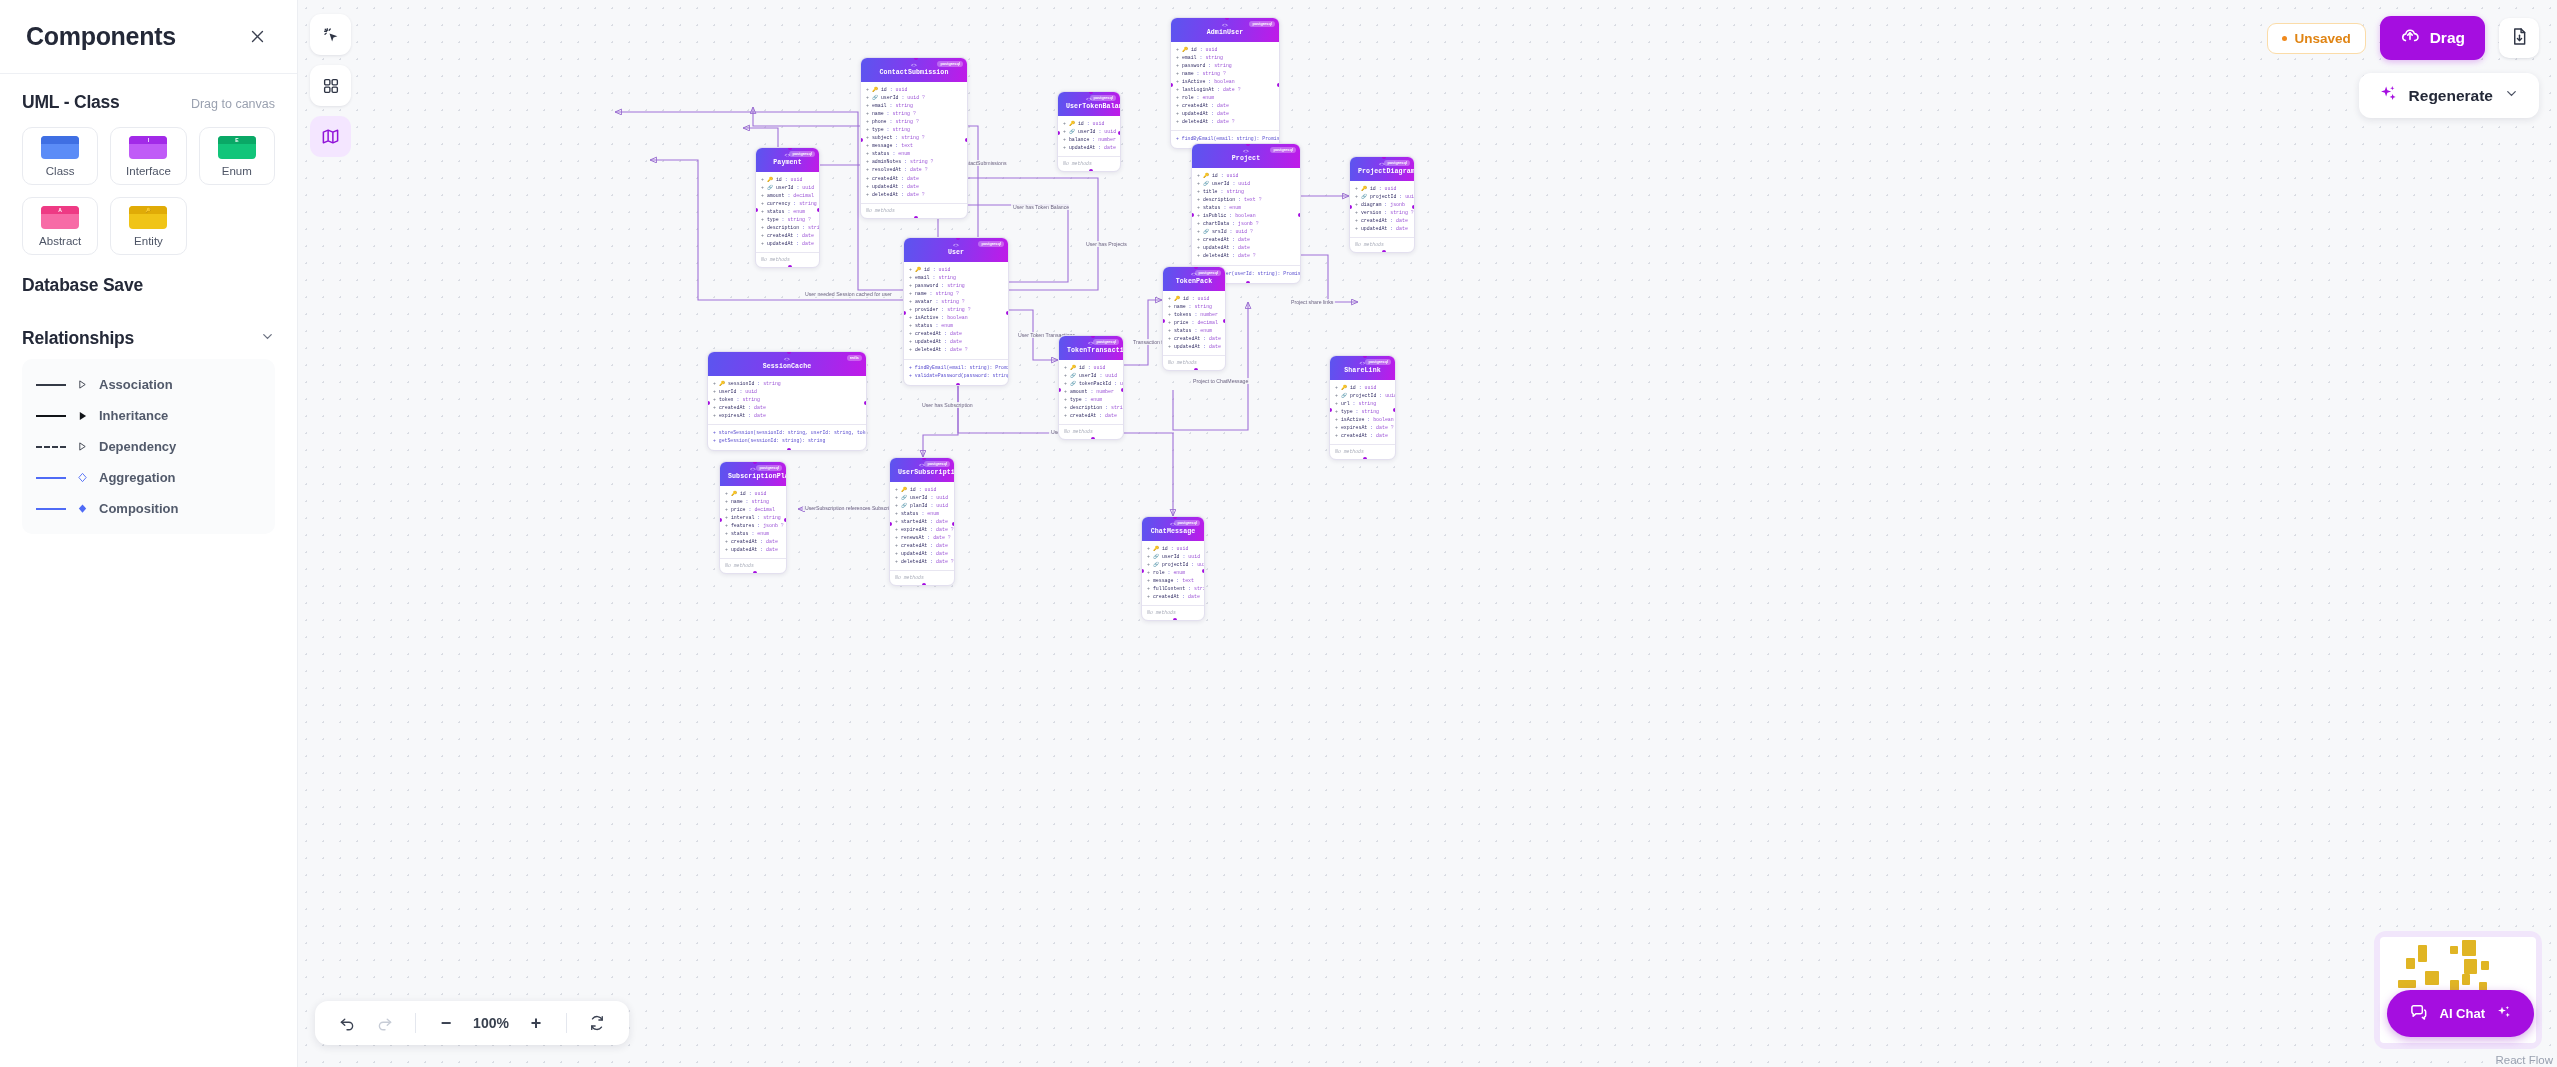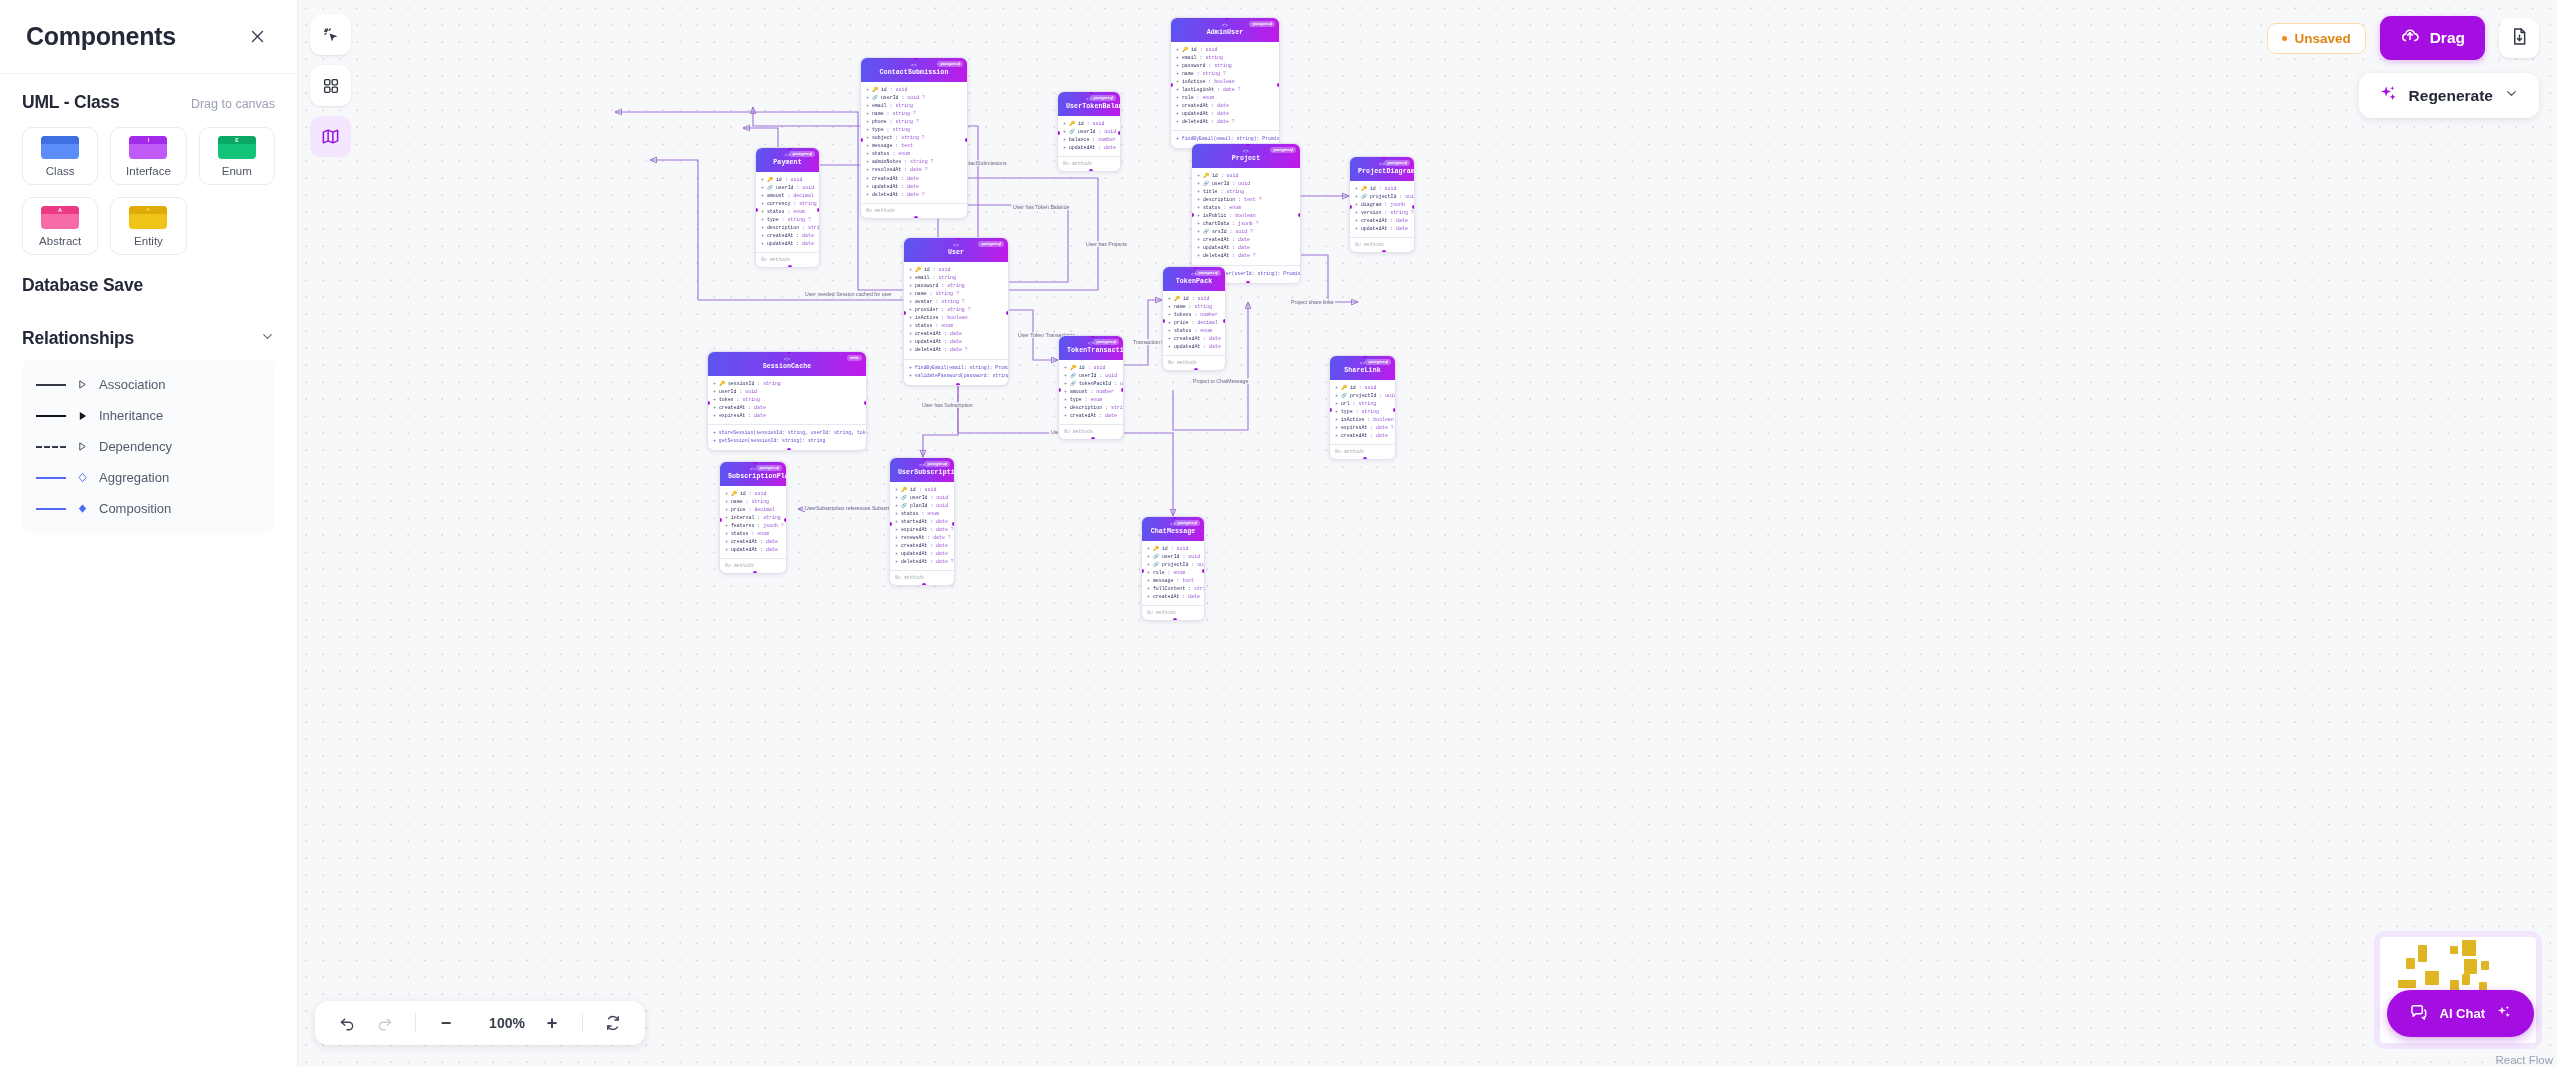--- a/index.html
+++ b/index.html
@@ -58,21 +58,21 @@
     position: absolute; top: 0; left: 0; right: 0; height: 8px;
     display: flex; align-items: center; justify-content: center;
     font-size: 5px; color: #fff; font-weight: 700;
   }
   .palette-label { font-size: 11.5px; color: #4e5566; }
 
   .gap { height: 20px; }
 
   
   .rel-head { display: flex; align-items: center; justify-content: space-between; margin: 32px 0 10px; }
-  .rel-list { background: #fafbfc; border-radius: 10px; padding: 10px 14px; }
+  .rel-list { background: #fafbfc; border-radius: 10px; padding: 10px 14px; font-weight: bold; }
   .rel-row { display: flex; align-items: center; height: 31px; gap: 10px; cursor: pointer; }
   .rel-line { width: 30px; height: 0; border-top: 2px solid #343a46; }
   .rel-line.dashed { border-top: 2px dashed #343a46; }
   .rel-line.blue { border-top: 2px solid #4f6bf6; }
   .rel-marker { width: 13px; display: flex; align-items: center; justify-content: center; }
   .rel-label { font-size: 13px; color: #525a6b; }
 
   
   .canvas {
     position: relative; flex: 1; height: 100%;
@@ -121,21 +121,21 @@
 
   
   .bottom-bar {
     position: absolute; left: 17px; bottom: 22px;
     background: #fff; border-radius: 13px; box-shadow: 0 2px 9px rgba(25,30,55,.11);
     height: 44px; display: flex; align-items: center; padding: 0 16px; gap: 6px; z-index: 20;
   }
   .bb-btn { width: 32px; height: 32px; display: flex; align-items: center; justify-content: center; cursor: pointer; color: #3b4252; }
   .bb-btn.disabled { color: #c7ccd6; cursor: default; }
   .bb-sep { width: 1px; height: 20px; background: #e4e7ee; margin: 0 8px; }
-  .zoom-level { font-size: 14px; font-weight: 600; color: #39414f; min-width: 46px; text-align: center; margin-left: 16px; }
+  .zoom-level { font-size: 14px; font-weight: 600; color: #39414f; min-width: 46px; text-align: center; }
 
   
   .ai-panel {
     position: absolute; right: 15px; bottom: 18px; width: 168px; height: 118px;
     background: #f1e6fb; border-radius: 12px; padding: 6px; z-index: 22;
   }
   .ai-minimap { width: 100%; height: 100%; background: #fff; border-radius: 4px; position: relative; overflow: hidden; }
   .mm { position: absolute; background: #e0b524; border-radius: 1px; }
   .ai-chat-btn {
     position: absolute; right: 23px; bottom: 30px;

